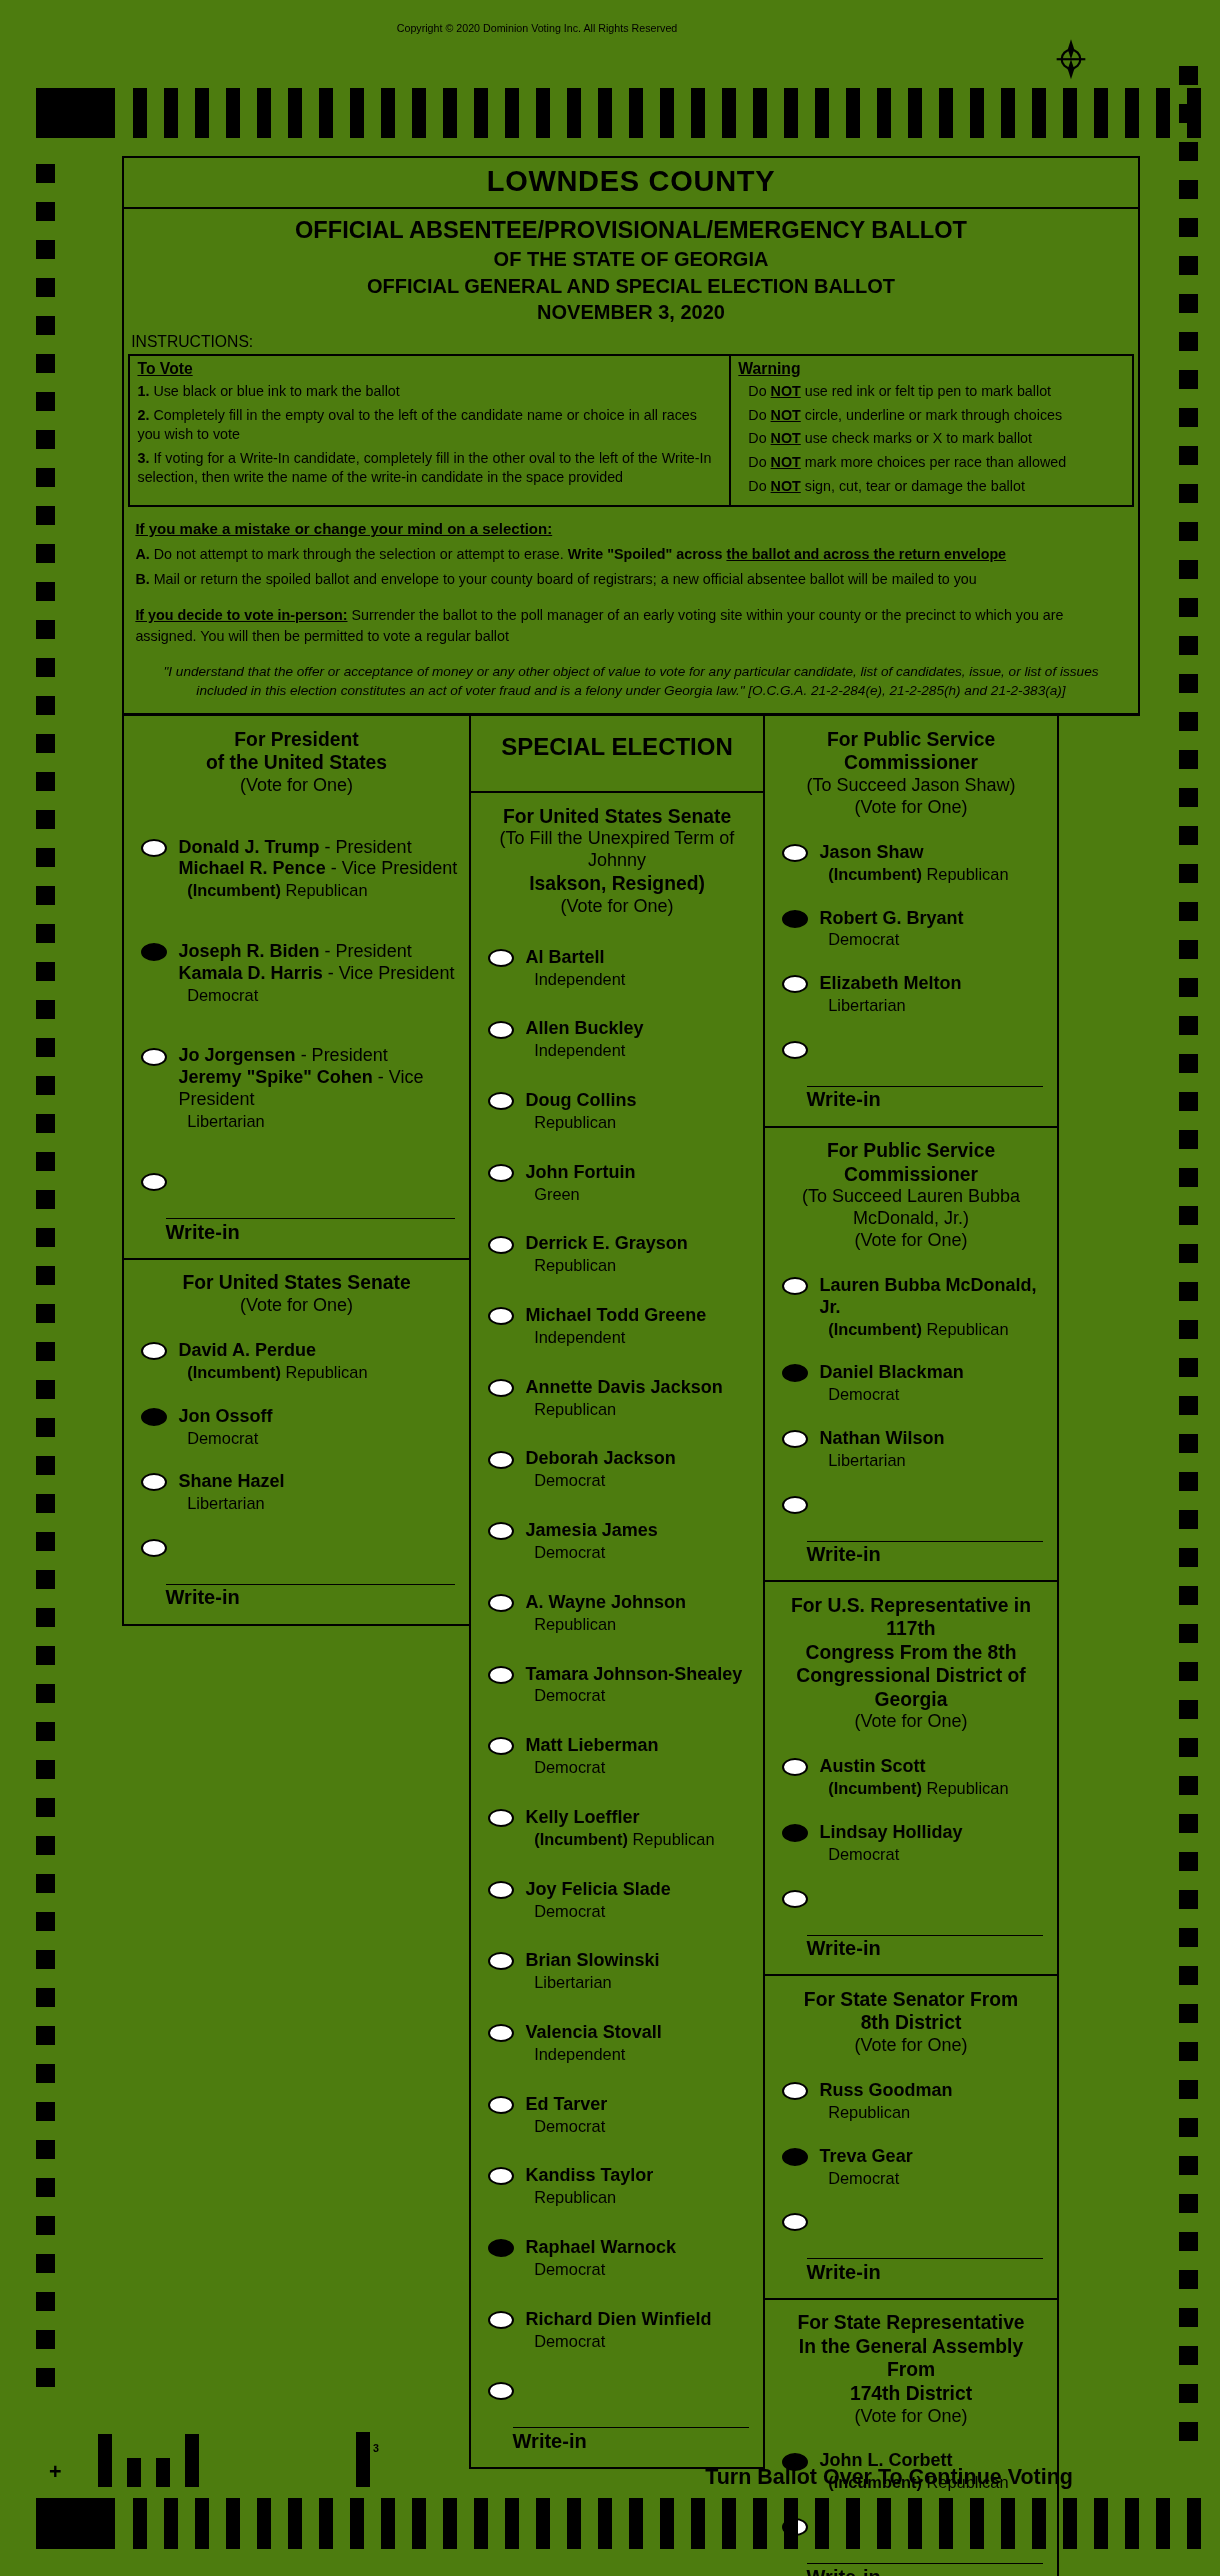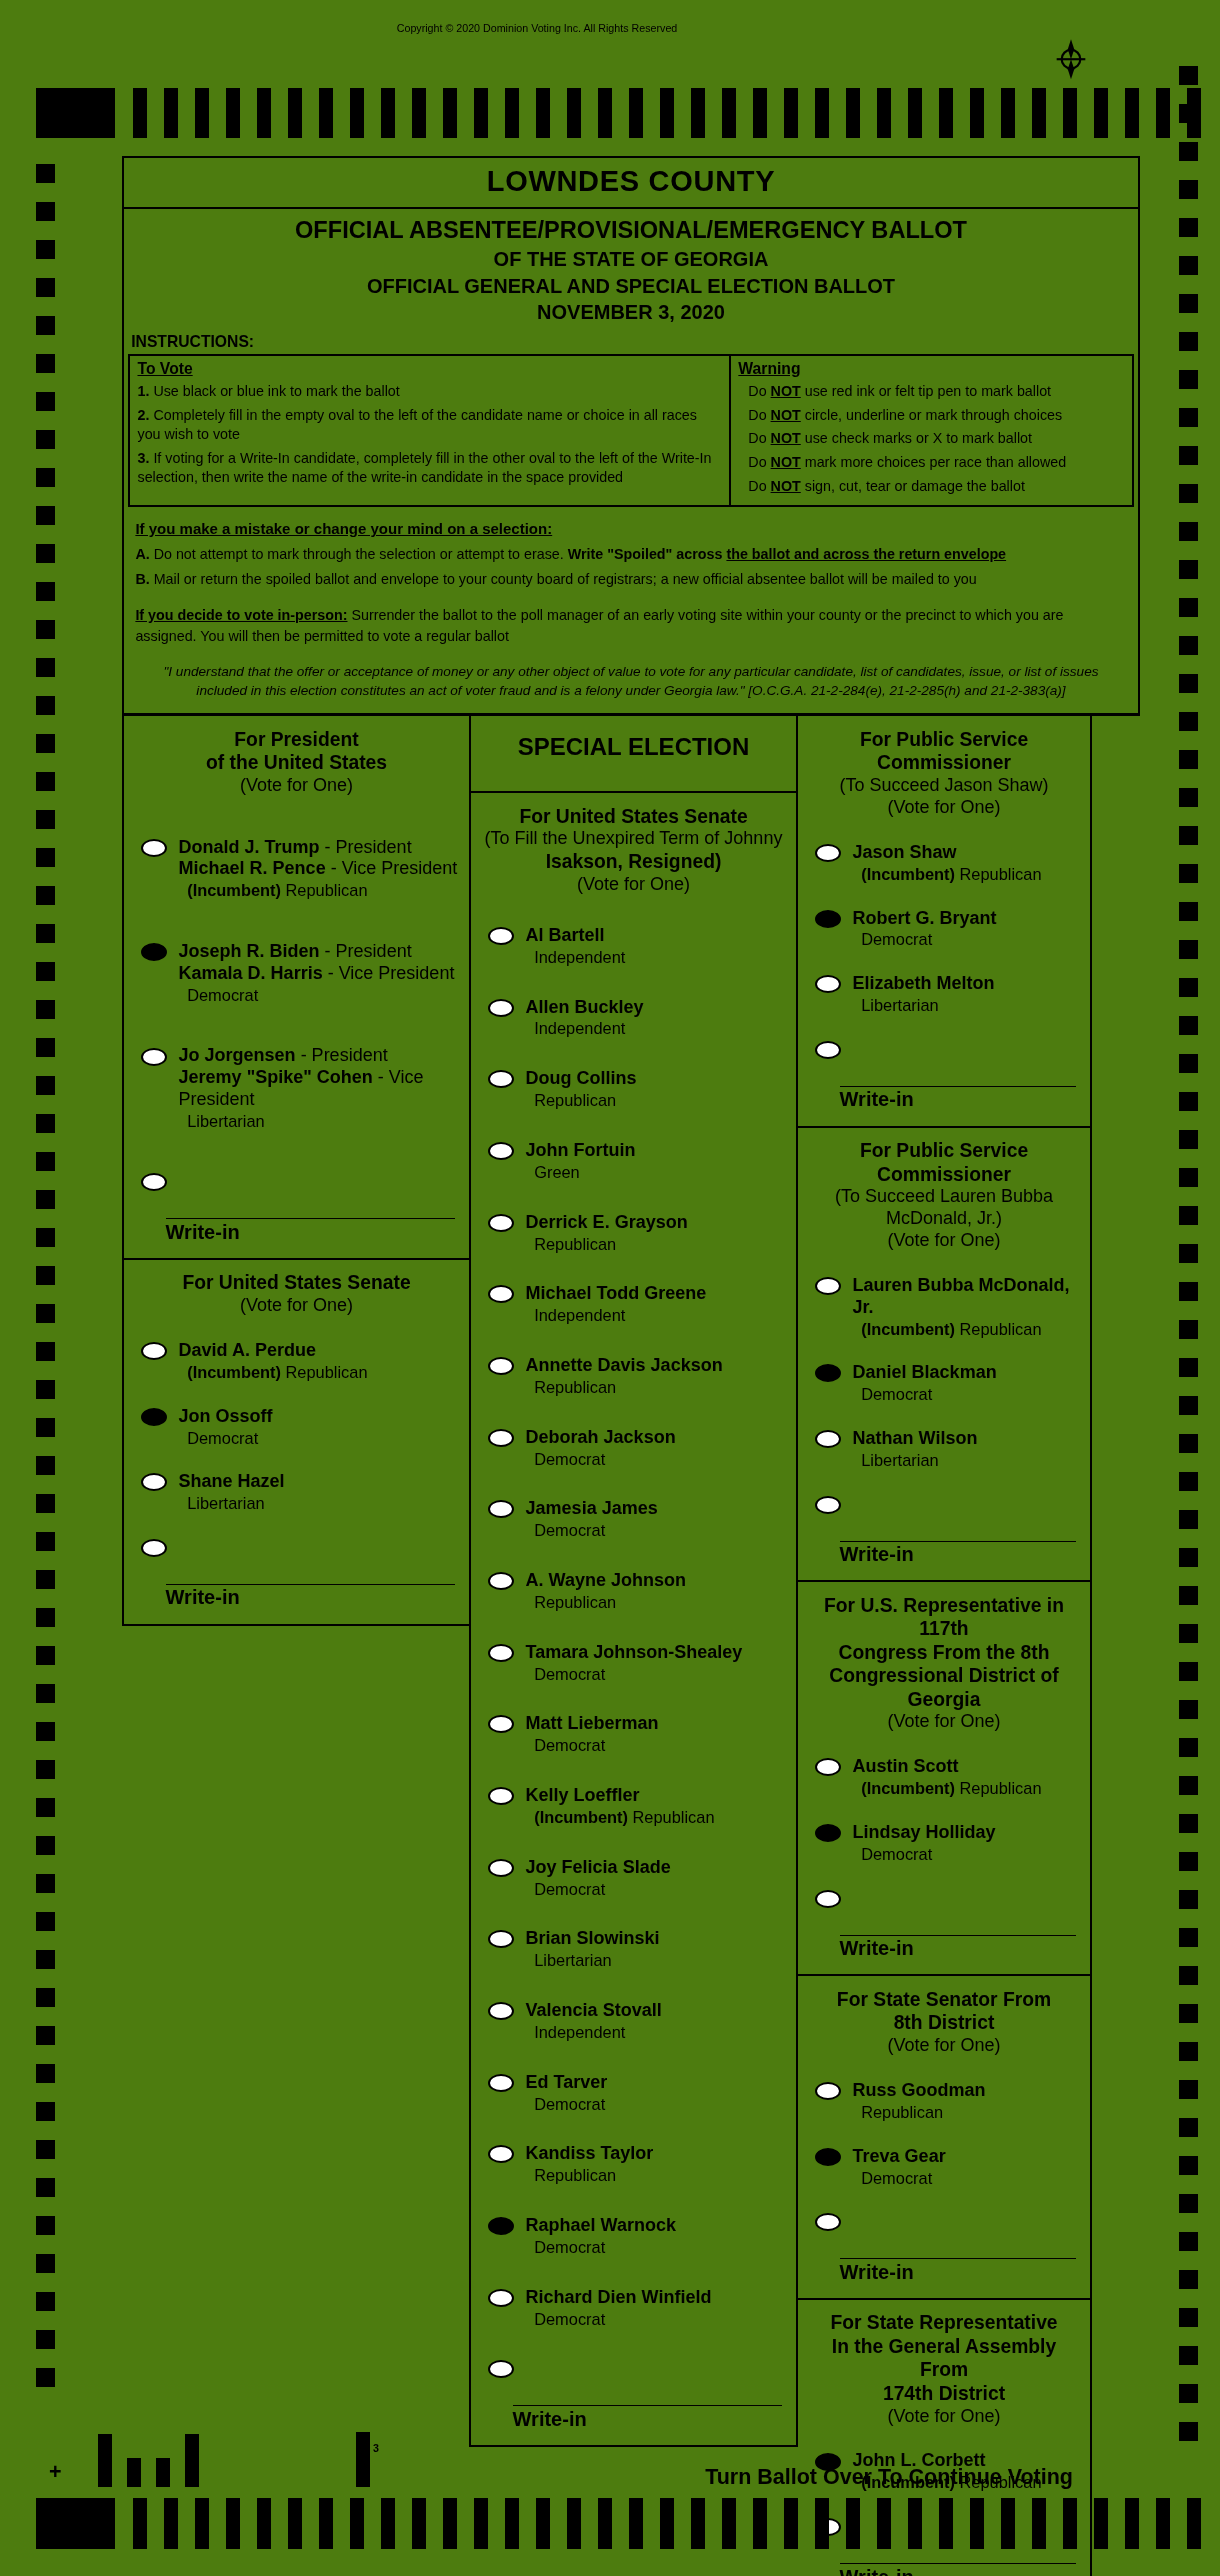--- a/index.html
+++ b/index.html
@@ -25,39 +25,39 @@
 
   
   .ballot{position:absolute;left:122px;top:156px;width:1018px;box-sizing:border-box;}
   .top-box{border:2.1px solid #000;border-bottom:3.6px solid #000;box-sizing:border-box;}
   .county-box{border-bottom:2.1px solid #000;text-align:center;padding:7.2px 0 8.6px;}
   .county{font-size:29px;font-weight:bold;letter-spacing:0.7px;}
   .precincts{font-size:18px;font-weight:bold;margin-top:2.9px;}
   .title-area{text-align:center;padding-top:8.6px;}
   .ballot-title{font-size:23.6px;font-weight:bold;}
   .election-line{font-size:20px;font-weight:bold;margin-top:3.6px;}
-  .instr-label{text-align:left;font-size:15.7px;font-weight:bold;margin:8.6px 0 2.9px 7.2px;}
+  .instr-label{text-align:left;font-size:15.7px;font-weight:normal;margin:8.6px 0 2.9px 7.2px;}
   .instr-box{border:2.9px solid #000;margin:0 4.3px;display:flex;font-size:14.3px;}
   .iv-left{flex:0 0 60%;border-right:2.1px solid #000;padding:4.3px 7.2px 8.6px;box-sizing:border-box;}
   .iv-right{flex:1;padding:4.3px 7.2px 8.6px;box-sizing:border-box;}
   .ititle{font-size:15.7px;font-weight:bold;text-decoration:underline;margin-bottom:2.9px;}
   .iitem{margin-top:4.3px;line-height:1.35;}
   .witem{margin-top:4.3px;line-height:1.35;padding-left:10px;}
   .notes{padding:7.2px 11.4px 13px;}
   .nline{margin-top:5.7px;font-size:14.3px;line-height:1.35;}
   .ntitle{font-size:15px;}
   .inperson{margin-top:15.7px;font-size:14.3px;line-height:1.45;}
   .legal{margin-top:15.7px;font-size:13.6px;font-style:italic;text-align:center;
          line-height:1.4;padding:0 13px;}
 
   
   .races{display:flex;align-items:flex-start;}
   .col{box-sizing:border-box;}
   .col-0{width:347px;border-left:2.1px solid #000;}
-  .col-1{width:329px;border-left:2.1px solid #000;border-right:2.1px solid #000;}
+  .col-1{width:296px;border-left:2.1px solid #000;border-right:2.1px solid #000;}
   .col-2{width:294px;border-right:2.1px solid #000;}
   .race{border-bottom:2.9px solid #000;padding:11.4px 8.6px 10px;}
   .race.special{padding:17px 7.2px 30px;}
   .banner{font-size:24px;font-weight:bold;text-align:center;}
   .rhead{text-align:center;line-height:1.22;padding:0 2.9px;}
   .rt-main{font-size:19.3px;font-weight:bold;}
   .rt-sub{font-size:18px;font-weight:normal;}
   .cand{display:flex;margin-top:23px;padding-left:8.6px;}
   .col-0 .race:first-child .cand{margin-top:40px;}
   .col-1 .cand{margin-top:29px;}

